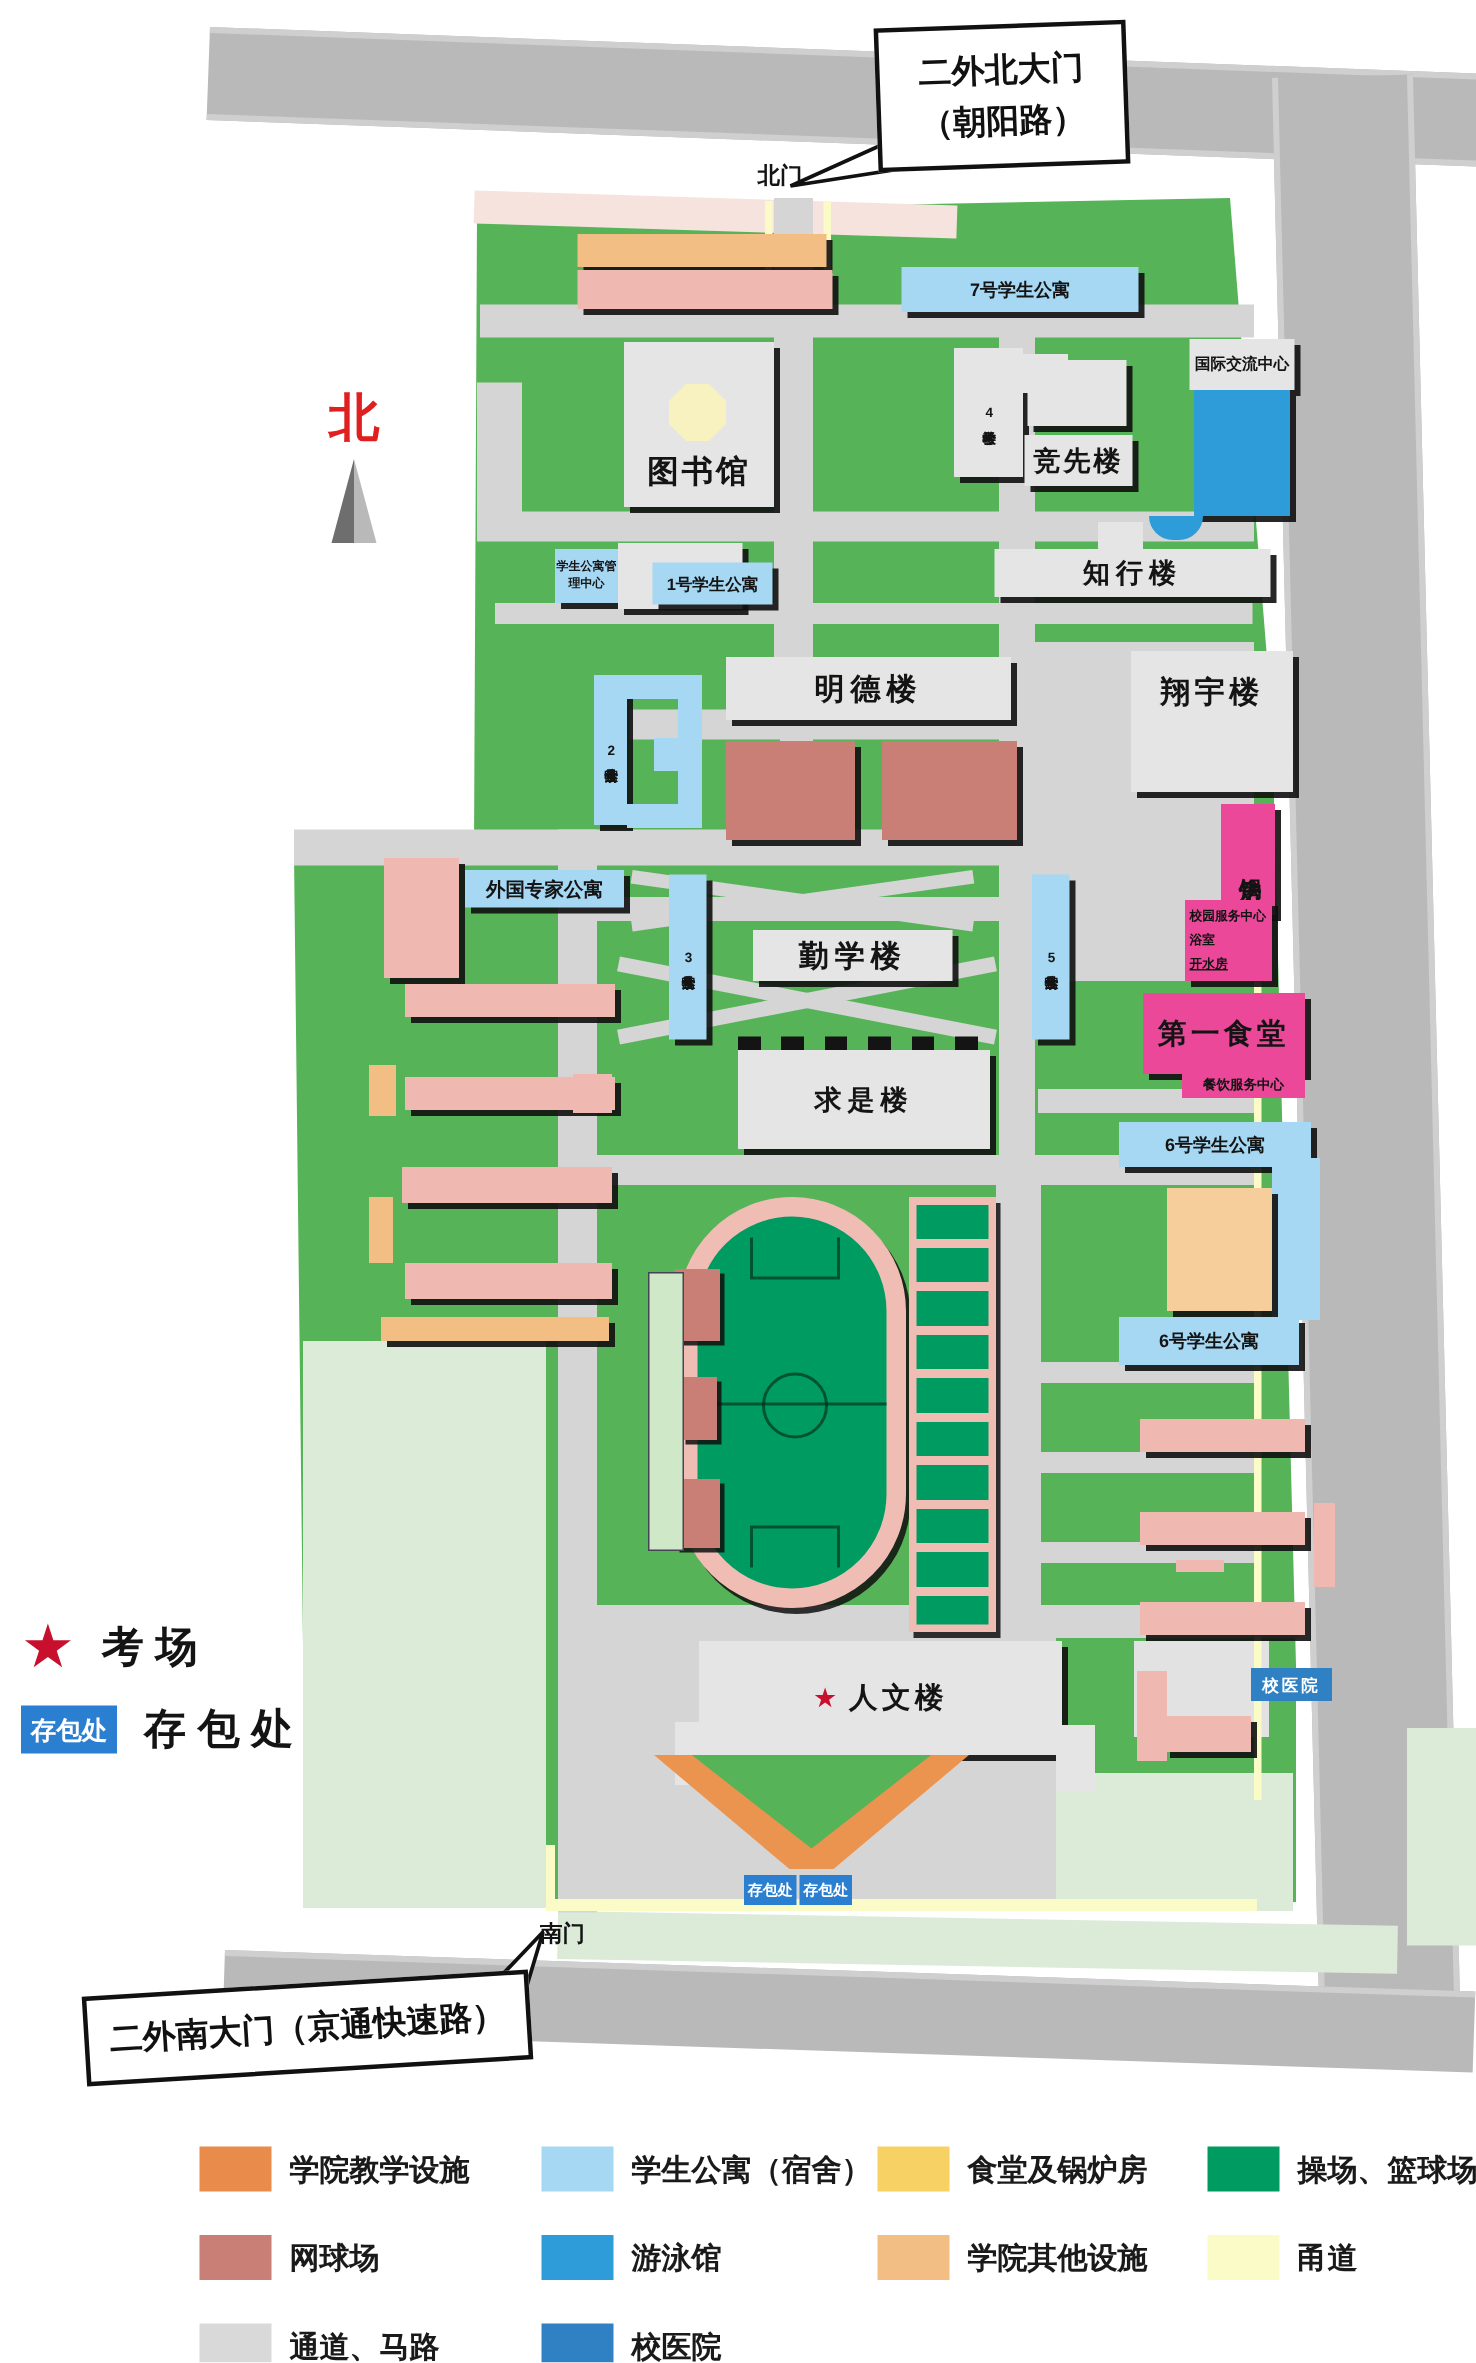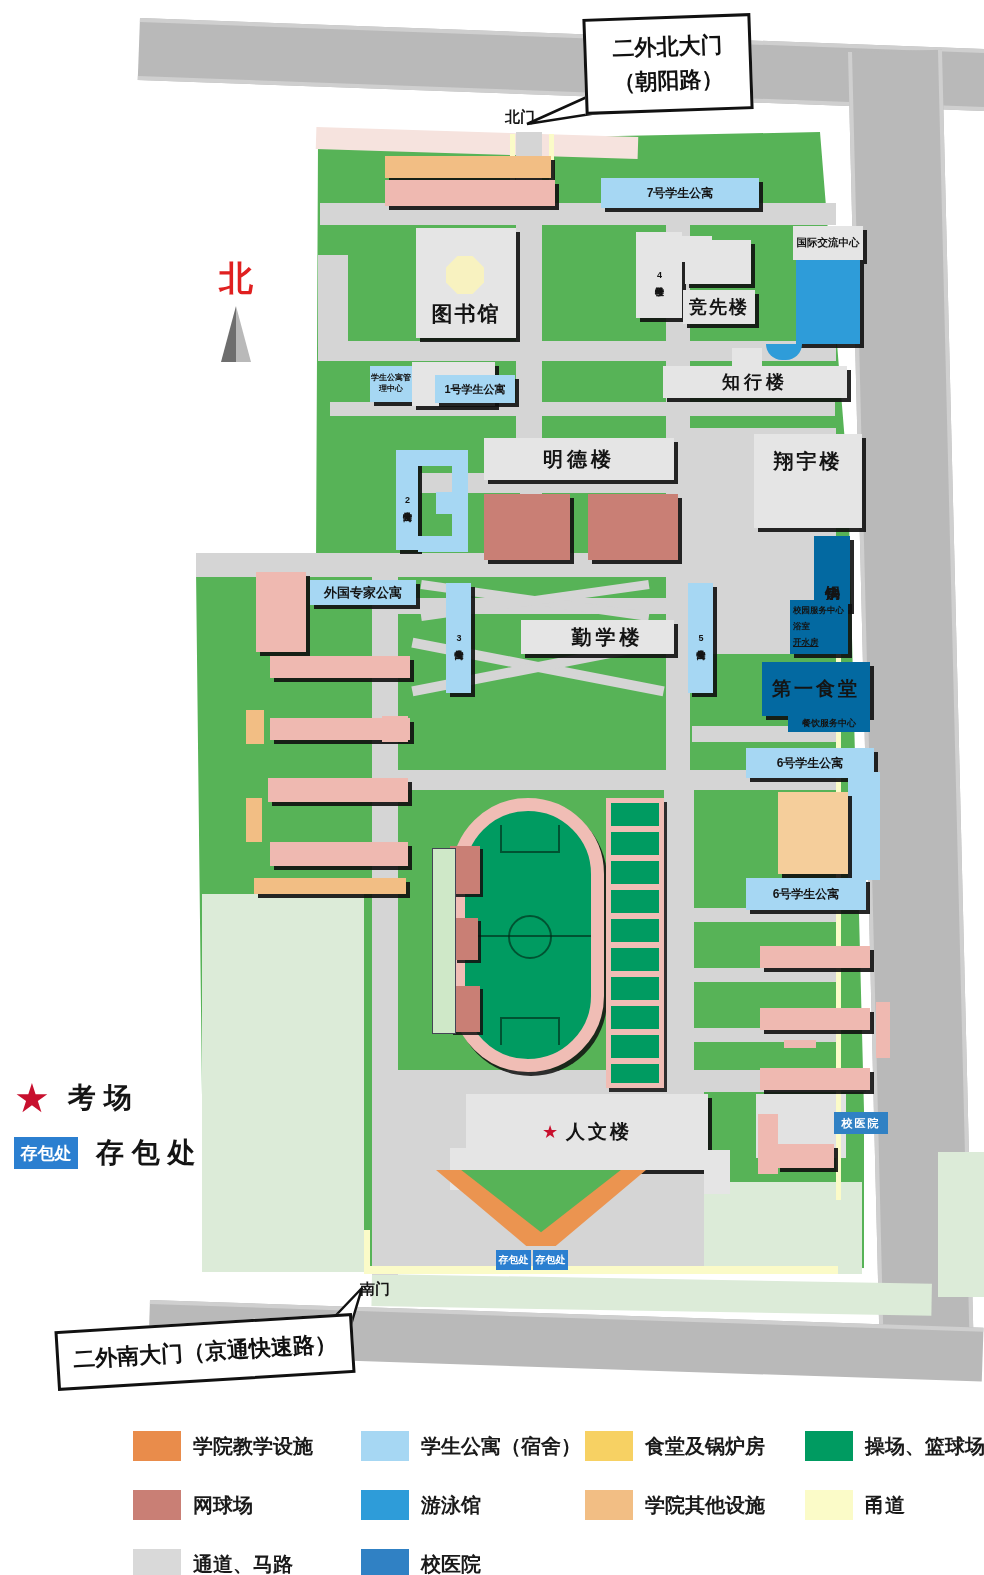--- a/index.html
+++ b/index.html
@@ -9,21 +9,21 @@
   .road{position:absolute;background:#D5D5D5;}
   .outer-road{position:absolute;background:#B9B9B9;}
   .palegreen{position:absolute;background:#DCEBD8;}
   .ypath{position:absolute;background:#FBFBC8;}
   .bld{position:absolute;display:flex;align-items:center;justify-content:center;text-align:center;
        box-shadow:4px 4px 0 rgba(15,15,15,.9);margin-left:48px;}
   .flat{box-shadow:none;}
   .c-teach{background:#e5e5e5;}
   .c-dorm{background:#A6D7F3;}
   .c-fam{background:#EFB9B1;}
-  .c-yel{background:#0369a1;}
+  .c-yel{background:#ec4899;}
   .c-tennis{background:#C97F75;}
   .c-pool{background:#2E9CD9;}
   .c-other{background:#F2BE84;}
   .c-hosp{background:#3081C4;}
   .lbl{font-family:"Liberation Serif",serif;font-weight:bold;color:#141414;}
   .slbl{font-family:"Liberation Sans",sans-serif;font-weight:bold;color:#141414;}
   .vtext{writing-mode:vertical-rl;text-orientation:upright;}
   .white{color:#ffffff;}
   .callout{position:absolute;background:#ffffff;border:3px solid #111;display:flex;flex-direction:column;
            align-items:center;justify-content:center;font-weight:bold;color:#111;z-index:41;}
@@ -176,34 +176,38 @@
   <div class="bld c-fam flat" style="left:334px;top:716px;width:26px;height:26px;"></div>
   <div class="bld c-fam" style="left:220px;top:778px;width:140px;height:24px;"></div>
   <div class="bld c-fam" style="left:222px;top:842px;width:138px;height:24px;"></div>
   <div class="bld c-other flat" style="left:198px;top:710px;width:18px;height:34px;"></div>
   <div class="bld c-other flat" style="left:198px;top:798px;width:16px;height:44px;"></div>
   <div class="bld c-other" style="left:206px;top:878px;width:152px;height:16px;"></div>
 
   <div class="bld c-dorm" style="left:398px;top:583px;width:25px;height:110px;">
     <span class="slbl vtext" style="font-size:9px;">3号学生公寓</span>
   </div>
-  <div class="bld c-teach" style="left:473px;top:620px;width:133px;height:34px;padding-left:20px;">
+  <div class="bld c-teach" style="left:454px;top:620px;width:133px;height:34px;">
     <span class="lbl" style="font-size:20px;letter-spacing:4px;">勤学楼</span>
   </div>
   <div class="bld c-dorm" style="left:640px;top:583px;width:25px;height:110px;">
     <span class="slbl vtext" style="font-size:9px;">5号学生公寓</span>
   </div>
 
   <div class="bld c-yel" style="left:714px;top:662px;width:108px;height:54px;">
     <span class="lbl" style="font-size:19px;letter-spacing:3px;">第一食堂</span>
   </div>
   <div class="bld c-yel flat" style="left:740px;top:714px;width:82px;height:18px;">
     <span class="slbl" style="font-size:9px;">餐饮服务中心</span>
   </div>
 
+  <div class="bld c-teach" style="left:444px;top:700px;width:168px;height:66px;">
+    <div class="crenel"></div>
+    <span class="lbl" style="font-size:18px;letter-spacing:4px;">求是楼</span>
+  </div>
 
   <div class="bld c-dorm" style="left:698px;top:748px;width:128px;height:30px;">
     <span class="slbl" style="font-size:12px;">6号学生公寓</span>
   </div>
   <div class="bld c-dorm flat" style="left:800px;top:772px;width:32px;height:108px;"></div>
   <div class="bld" style="left:730px;top:792px;width:70px;height:82px;background:#F5CE9B;"></div>
   <div class="bld c-dorm" style="left:698px;top:878px;width:120px;height:32px;">
     <span class="slbl" style="font-size:12px;">6号学生公寓</span>
   </div>
 

